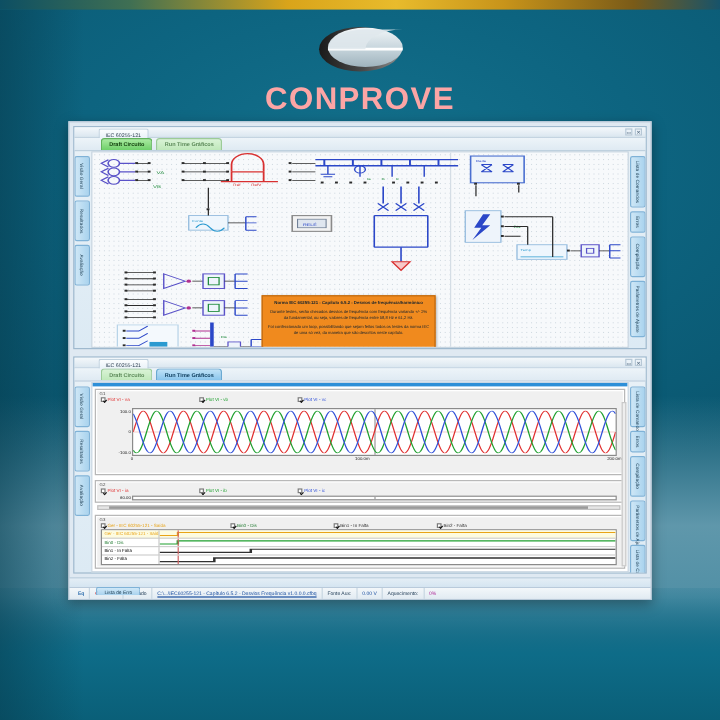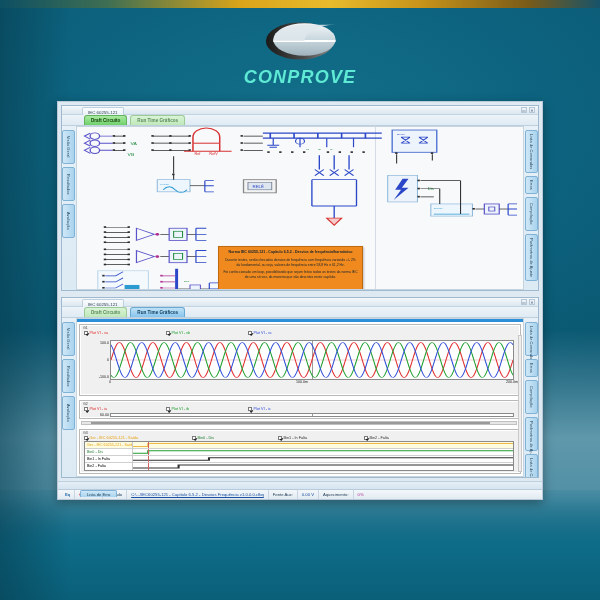--- a/index.html
+++ b/index.html
@@ -32,21 +32,21 @@
   .bg-left-shade {
     position:absolute; left:0; top:8px; width:70px; height:592px;
     background:linear-gradient(90deg, rgba(6,60,78,0.55) 0%, rgba(6,60,78,0) 100%);
   }
 
   
   .logo-wrap { position:absolute; left:0; top:18px; width:600px; text-align:center; }
   .logo-mark { width:90px; height:46px; display:block; margin:0 auto 3px; }
   .logo-text {
     font-family:"Liberation Sans", sans-serif;
-    font-weight:bold; font-size:18px; letter-spacing:1.2px; color:#5eead4;font-style:italic;
+    font-weight:bold; font-size:26px; letter-spacing:1.2px; color:#fca5a5;
   }
 
   
   .app-window {
     position:absolute; left:57px; top:101px; width:486px; height:399px;
     background:#dfe9f2;
     border:1px solid #b9c9d8;
     box-shadow:0 3px 10px rgba(0,0,0,0.35);
     display:flex; flex-direction:column;
   }

